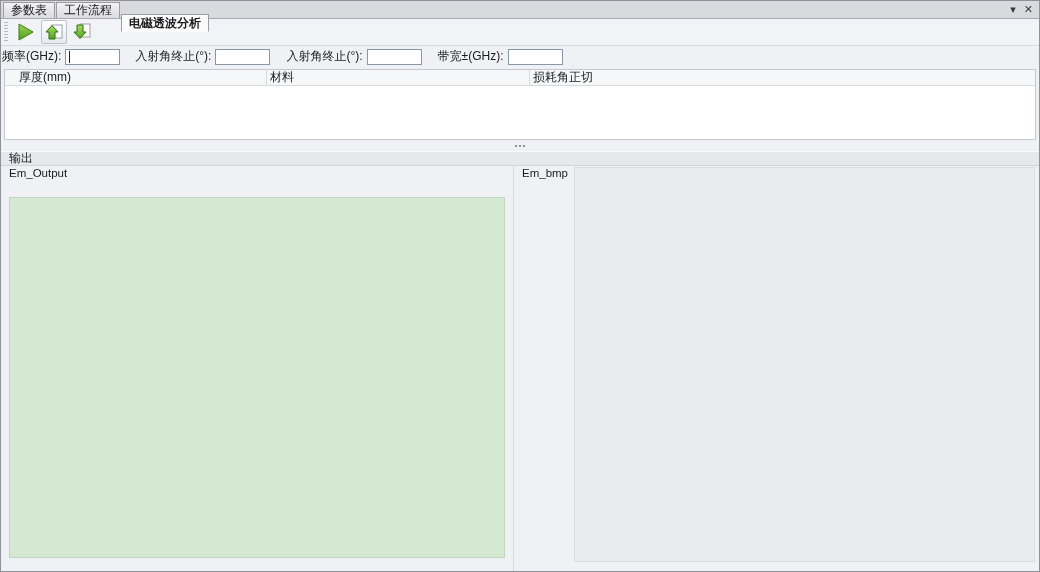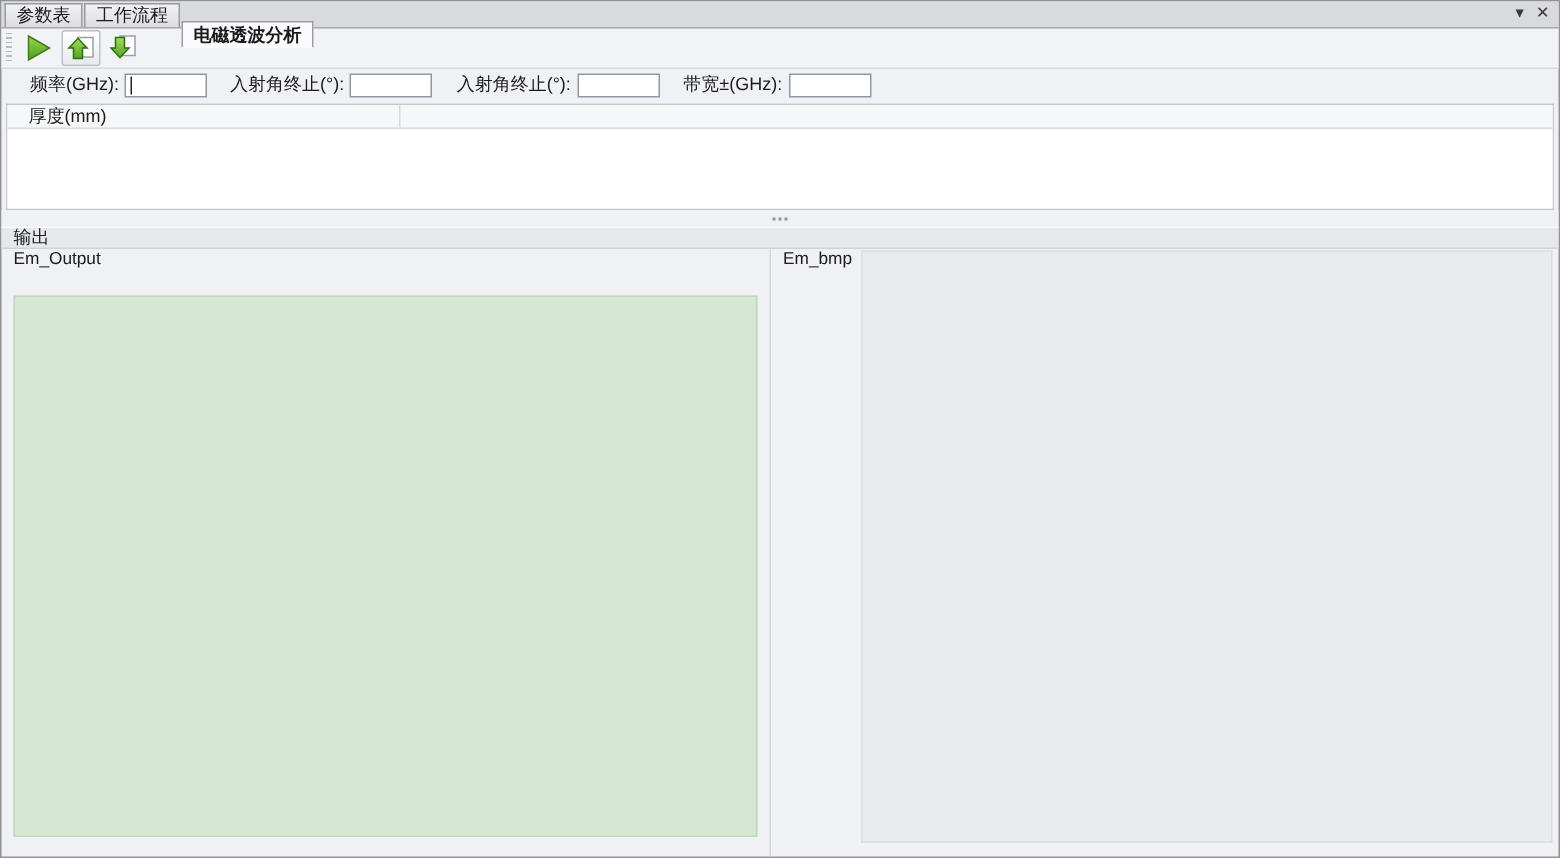--- a/index.html
+++ b/index.html
@@ -28,21 +28,21 @@
   .tbtn { width:26px; height:24px; display:flex; align-items:center; justify-content:center;
     margin-right:2px; border:1px solid transparent; border-radius:2px; }
   .tbtn.framed { border:1px solid #bcc0c8; background:linear-gradient(#ffffff,#e8e9ee); }
 
   
   .sect-hd { height:15px; background:#e7e8ec; border-top:1px solid #fbfbfc;
     border-bottom:1px solid #d2d3d8; display:flex; align-items:center; padding-left:8px;
     font-size:12px; }
 
   
-  .formrow { height:21px; display:flex; align-items:center; padding-left:19px; }
+  .formrow { height:21px; display:flex; align-items:center; padding-left:1px; }
   .flabel { white-space:nowrap; margin-right:4px; }
   .fld { position:relative; display:inline-block; }
   .fld input { width:55px; height:16px; border:1px solid #8a97a6; background:#fff;
     font:inherit; padding:0 2px; }
   .caret { position:absolute; left:4px; top:2px; width:1px; height:12px; background:#222;
     animation: blink 1s steps(1) infinite; }
   @keyframes blink { 50% { opacity:0; } }
   .gap1 { width:15px; } .gap2 { width:16px; }
   .btn { height:17px; border:1px solid #8a8a92; border-radius:3px;
     background:linear-gradient(#fdfdfd,#e2e3e8); font:inherit; padding:0 8px;
@@ -154,20 +154,22 @@
     <span class="flabel">带宽±(GHz):</span>
     <span class="fld">
       <input value="" style="">
     </span>
   </div>
 
 
   <div class="mat-table">
     <div class="thead">
       <div class="th c0">厚度(mm)</div>
+      <div class="th c1">材料</div>
+      <div class="th c3">损耗角正切</div>
     </div>
     <div class="tbody"></div>
   </div>
 
   <div class="splitter">
     <div class="grip-h">
       <i></i>
         <i></i>
         <i></i>
     </div>

